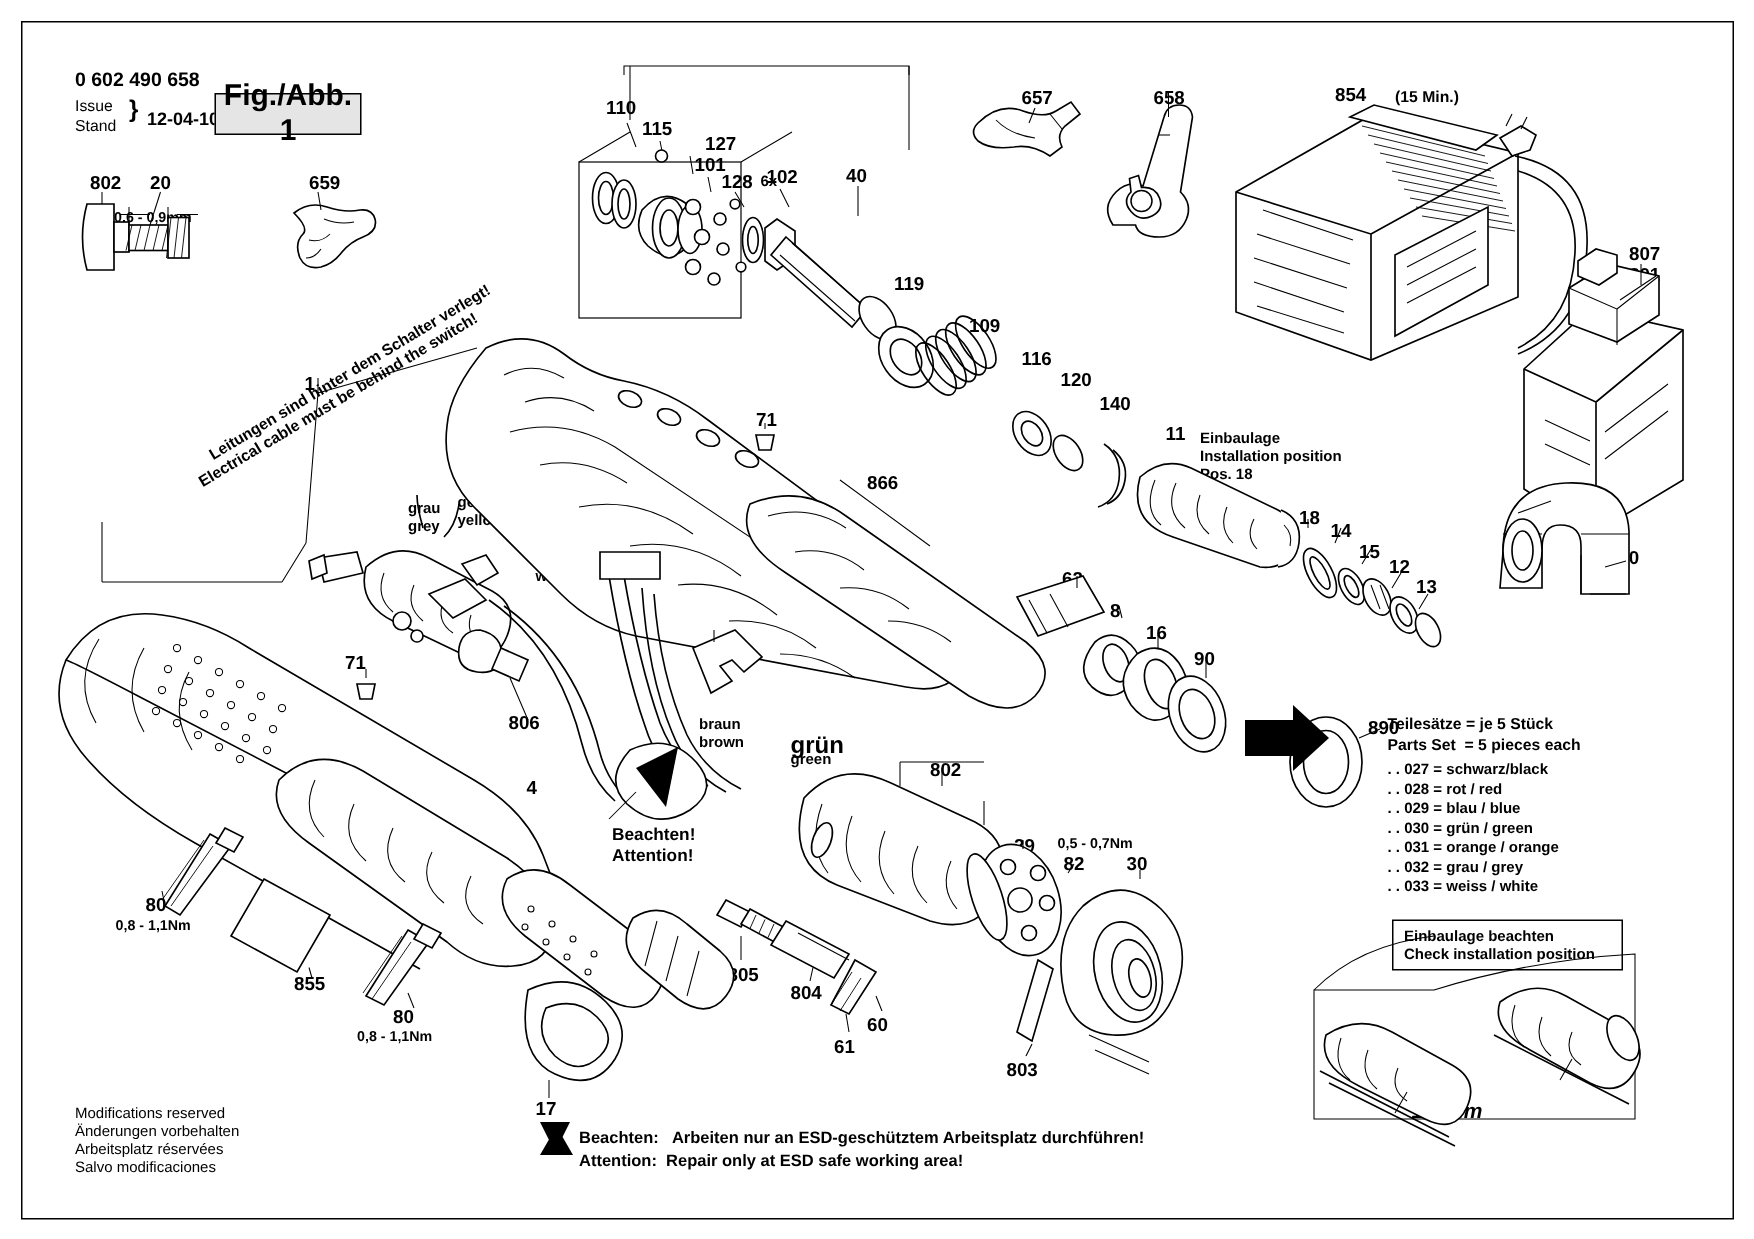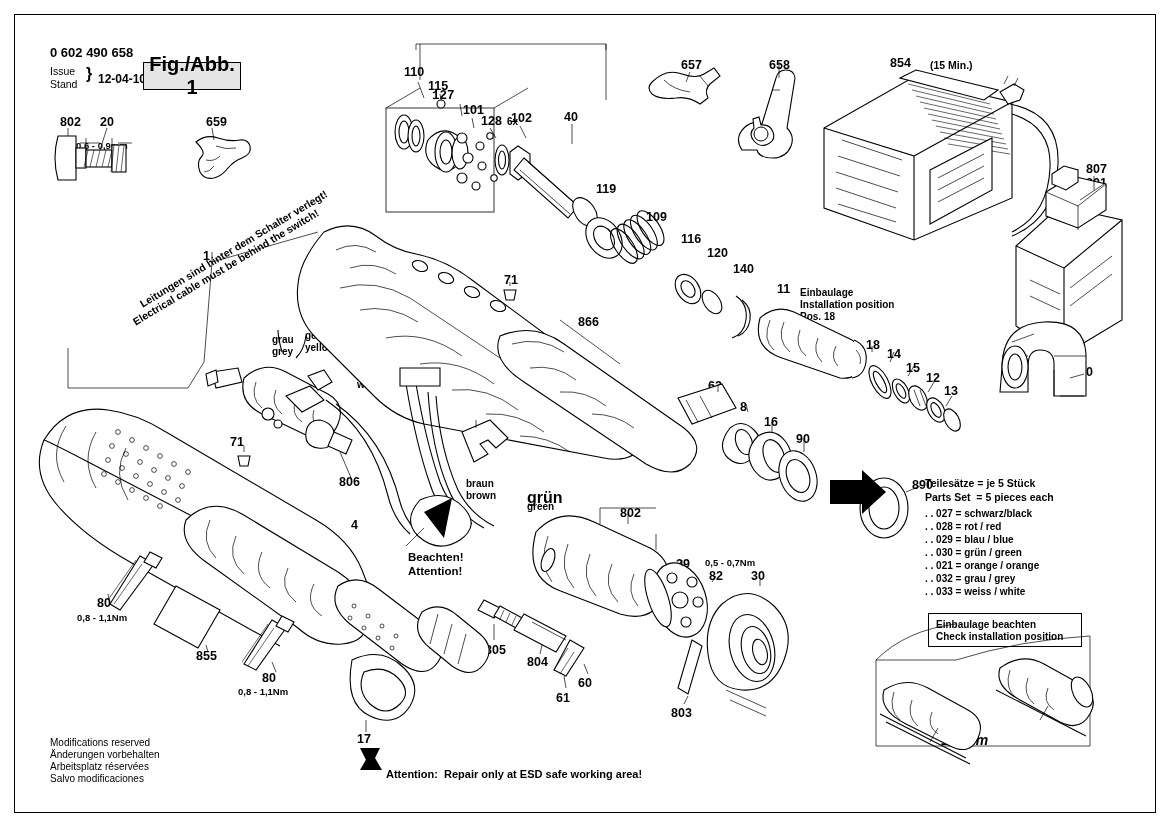--- a/index.html
+++ b/index.html
@@ -35,20 +35,21 @@
   <div class="t b" style="left:98px;top:73px;font-size:12px;">12-04-10</div>
   <div class="lbl-box" style="left:143px;top:62px;width:96px;height:26px;">
     <span>Fig./Abb. 1</span>
   </div>
 
   <div class="t sm" style="left:50px;top:737px;">Modifications reserved</div>
   <div class="t sm" style="left:50px;top:749px;">Änderungen vorbehalten</div>
   <div class="t sm" style="left:50px;top:761px;">Arbeitsplatz réservées</div>
   <div class="t sm" style="left:50px;top:773px;">Salvo modificaciones</div>
 
+  <div class="t b" style="left:386px;top:753px;font-size:11px;">Beachten:   Arbeiten nur an ESD-geschütztem Arbeitsplatz durchführen!</div>
   <div class="t b" style="left:386px;top:768px;font-size:11px;">Attention:  Repair only at ESD safe working area!</div>
 
   <div class="t b" style="left:138px;top:300px;font-size:10.5px;transform:rotate(-31deg);transform-origin:left top;">Leitungen sind hinter dem Schalter verlegt!</div>
   <div class="t b" style="left:131px;top:318px;font-size:10.5px;transform:rotate(-31deg);transform-origin:left top;">Electrical cable must be behind the switch!</div>
 
   <div class="t b" style="left:408px;top:551px;font-size:11.5px;">Beachten!</div>
   <div class="t b" style="left:408px;top:565px;font-size:11.5px;">Attention!</div>
 
   <div class="t b" style="left:800px;top:287px;font-size:10px;">Einbaulage</div>
   <div class="t b" style="left:800px;top:299px;font-size:10px;">Installation position</div>
@@ -76,32 +77,32 @@
   <div class="t b" style="left:77px;top:613px;font-size:9.5px;">0,8 - 1,1Nm</div>
   <div class="t b" style="left:238px;top:687px;font-size:9.5px;">0,8 - 1,1Nm</div>
   <div class="t b" style="left:705px;top:558px;font-size:9.5px;">0,5 - 0,7Nm</div>
 
   <div class="t b" style="left:925px;top:478px;font-size:10.5px;">Teilesätze = je 5 Stück</div>
   <div class="t b" style="left:925px;top:492px;font-size:10.5px;">Parts Set  = 5 pieces each</div>
   <div class="t b" style="left:925px;top:508px;font-size:10px;">. . 027 = schwarz/black</div>
   <div class="t b" style="left:925px;top:521px;font-size:10px;">. . 028 = rot / red</div>
   <div class="t b" style="left:925px;top:534px;font-size:10px;">. . 029 = blau / blue</div>
   <div class="t b" style="left:925px;top:547px;font-size:10px;">. . 030 = grün / green</div>
-  <div class="t b" style="left:925px;top:560px;font-size:10px;">. . 021 = orange / orange</div>
+  <div class="t b" style="left:925px;top:560px;font-size:10px;">. . 031 = orange / orange</div>
   <div class="t b" style="left:925px;top:573px;font-size:10px;">. . 032 = grau / grey</div>
   <div class="t b" style="left:925px;top:586px;font-size:10px;">. . 033 = weiss / white</div>
 
   <div class="t num" style="left:203px;top:249px;">1</div>
   <div class="t num" style="left:60px;top:115px;">802</div>
   <div class="t num" style="left:100px;top:115px;">20</div>
   <div class="t num" style="left:206px;top:115px;">659</div>
 
   <div class="t num" style="left:404px;top:65px;">110</div>
   <div class="t num" style="left:428px;top:79px;">115</div>
-  <div class="t num" style="left:432px;top:89px;font-family:Liberation Mono, monospace;">127</div>
+  <div class="t num" style="left:470px;top:89px;">127</div>
   <div class="t num" style="left:463px;top:103px;">101</div>
   <div class="t num" style="left:481px;top:114px;">128</div>
   <div class="t b" style="left:507px;top:116px;font-size:10px;">6x</div>
   <div class="t num" style="left:511px;top:111px;">102</div>
   <div class="t num" style="left:564px;top:110px;text-align:center;">40</div>
 
   <div class="t num" style="left:681px;top:58px;">657</div>
   <div class="t num" style="left:769px;top:58px;">658</div>
   <div class="t num" style="left:890px;top:56px;">854</div>
 

